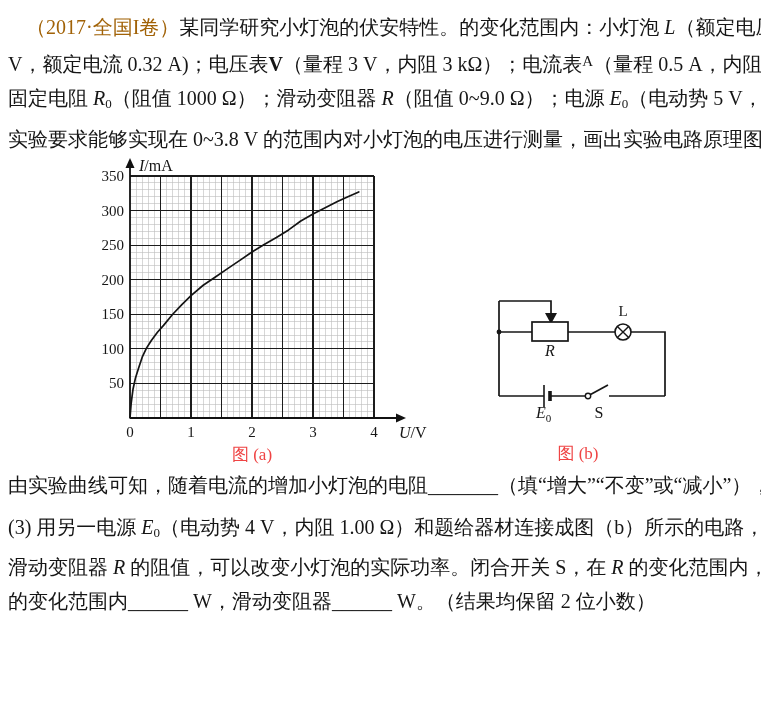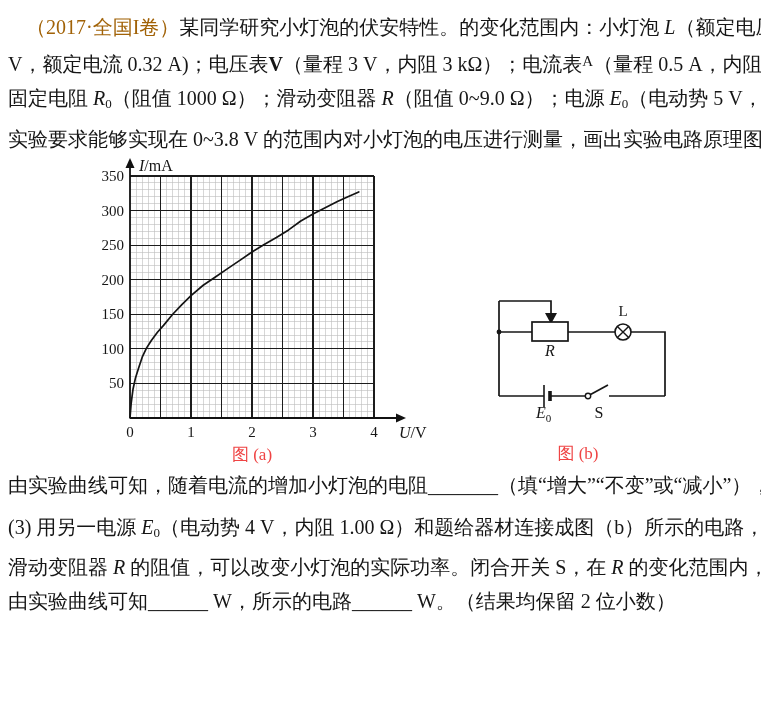--- a/index.html
+++ b/index.html
@@ -195,16 +195,16 @@
 
   </div>
 
   <div id="q2-block" class="text-block">
       <div class="tline"><span>由实验曲线可知，随着电流的增加小灯泡的电阻</span><span class="seg-blank">_______</span><span>（填“增大”“不变”或“减小”），灯丝</span></div>
     </div>
 
   <div id="q3-block" class="text-block">
       <div class="tline"><span>(3) 用另一电源 </span><span class="seg-var">E</span><span class="seg-sub">0</span><span>（电动势 4 V，内阻 1.00 Ω）和题给器材连接成图（b）所示的电路，调节</span></div>
       <div class="tline"><span>滑动变阻器 </span><span class="seg-var">R</span><span> 的阻值，可以改变小灯泡的实际功率。闭合开关 S，在 </span><span class="seg-var">R</span><span> 的变化范围内，小灯</span></div>
-      <div class="tline"><span>由实验曲线可知</span><span class="seg-blank">______</span><span> W，所示的电路</span><span class="seg-blank">______</span><span> W。（结果均保留 2 位小数）</span></div>
+      <div class="tline"><span>的变化范围内</span><span class="seg-blank">______</span><span> W，滑动变阻器</span><span class="seg-blank">______</span><span> W。（结果均保留 2 位小数）</span></div>
     </div>
 
 </div>
 
 </body></html>

